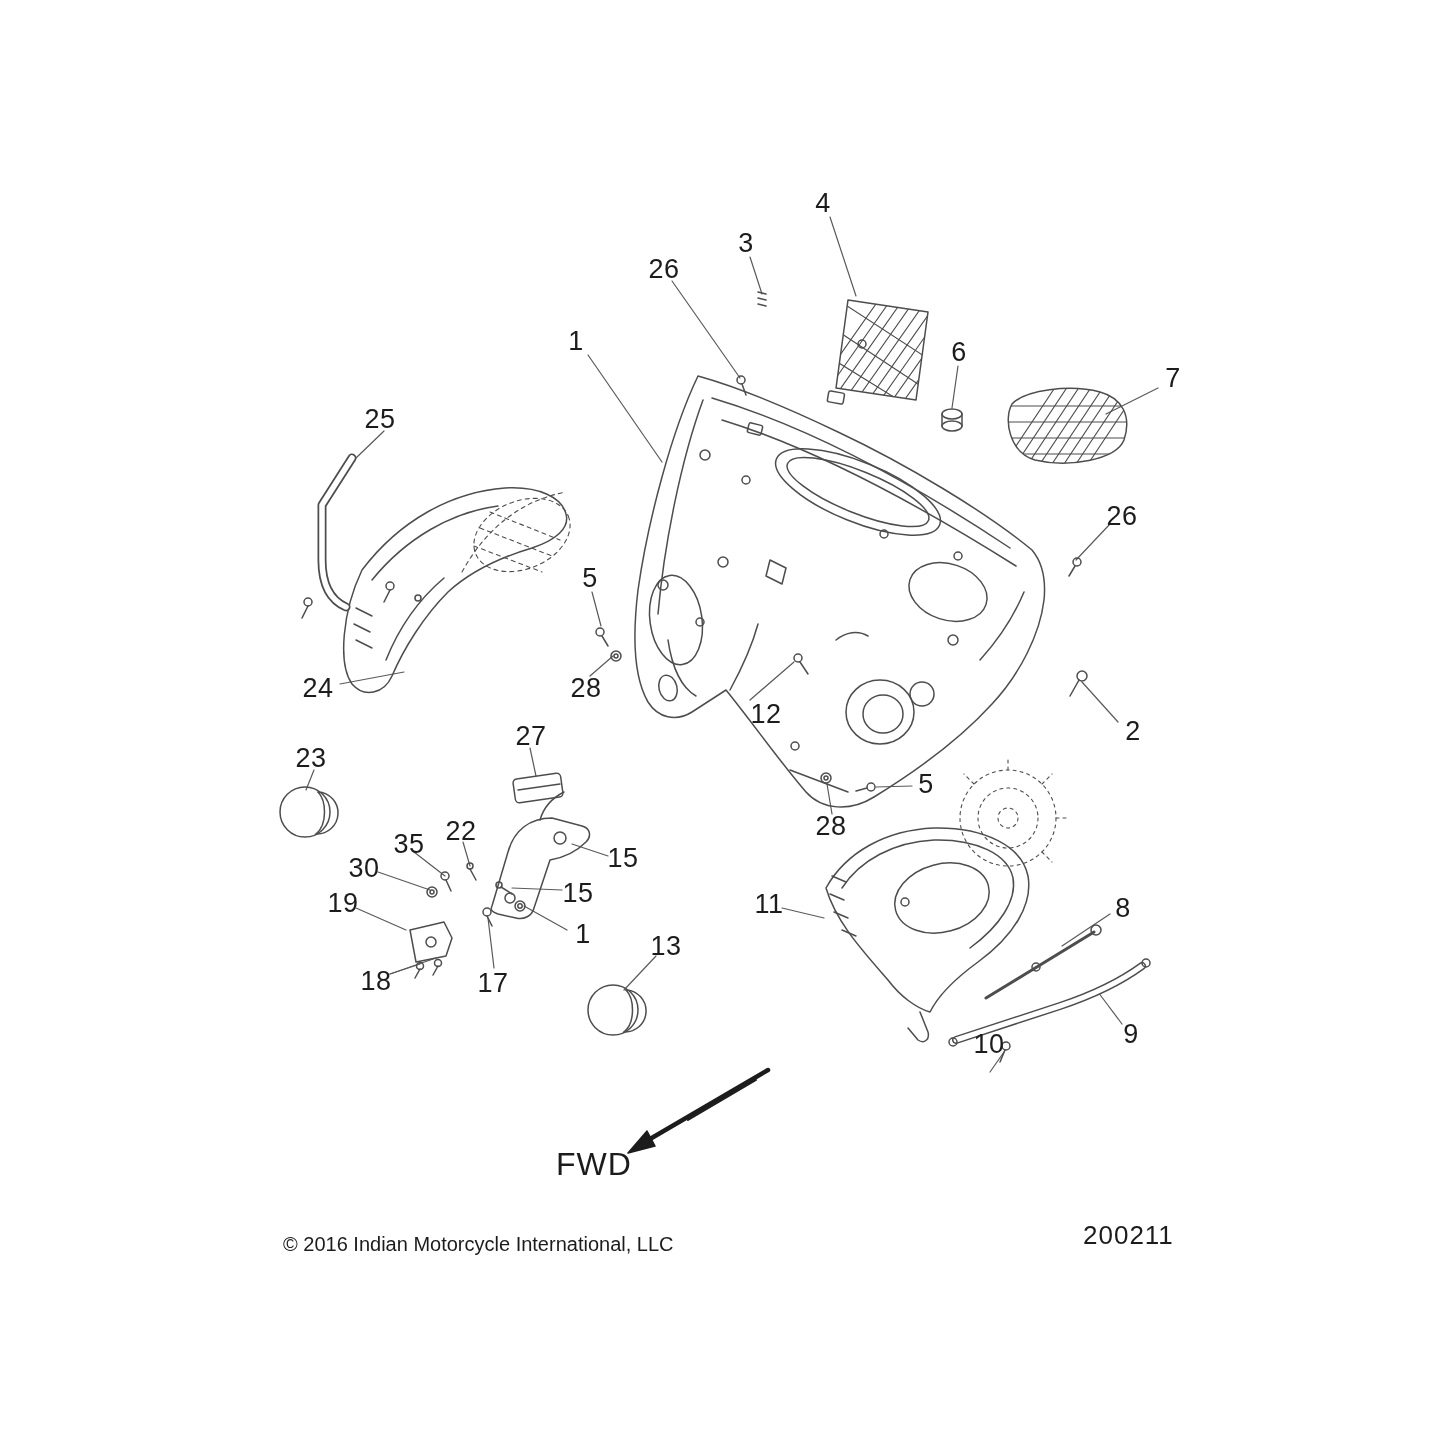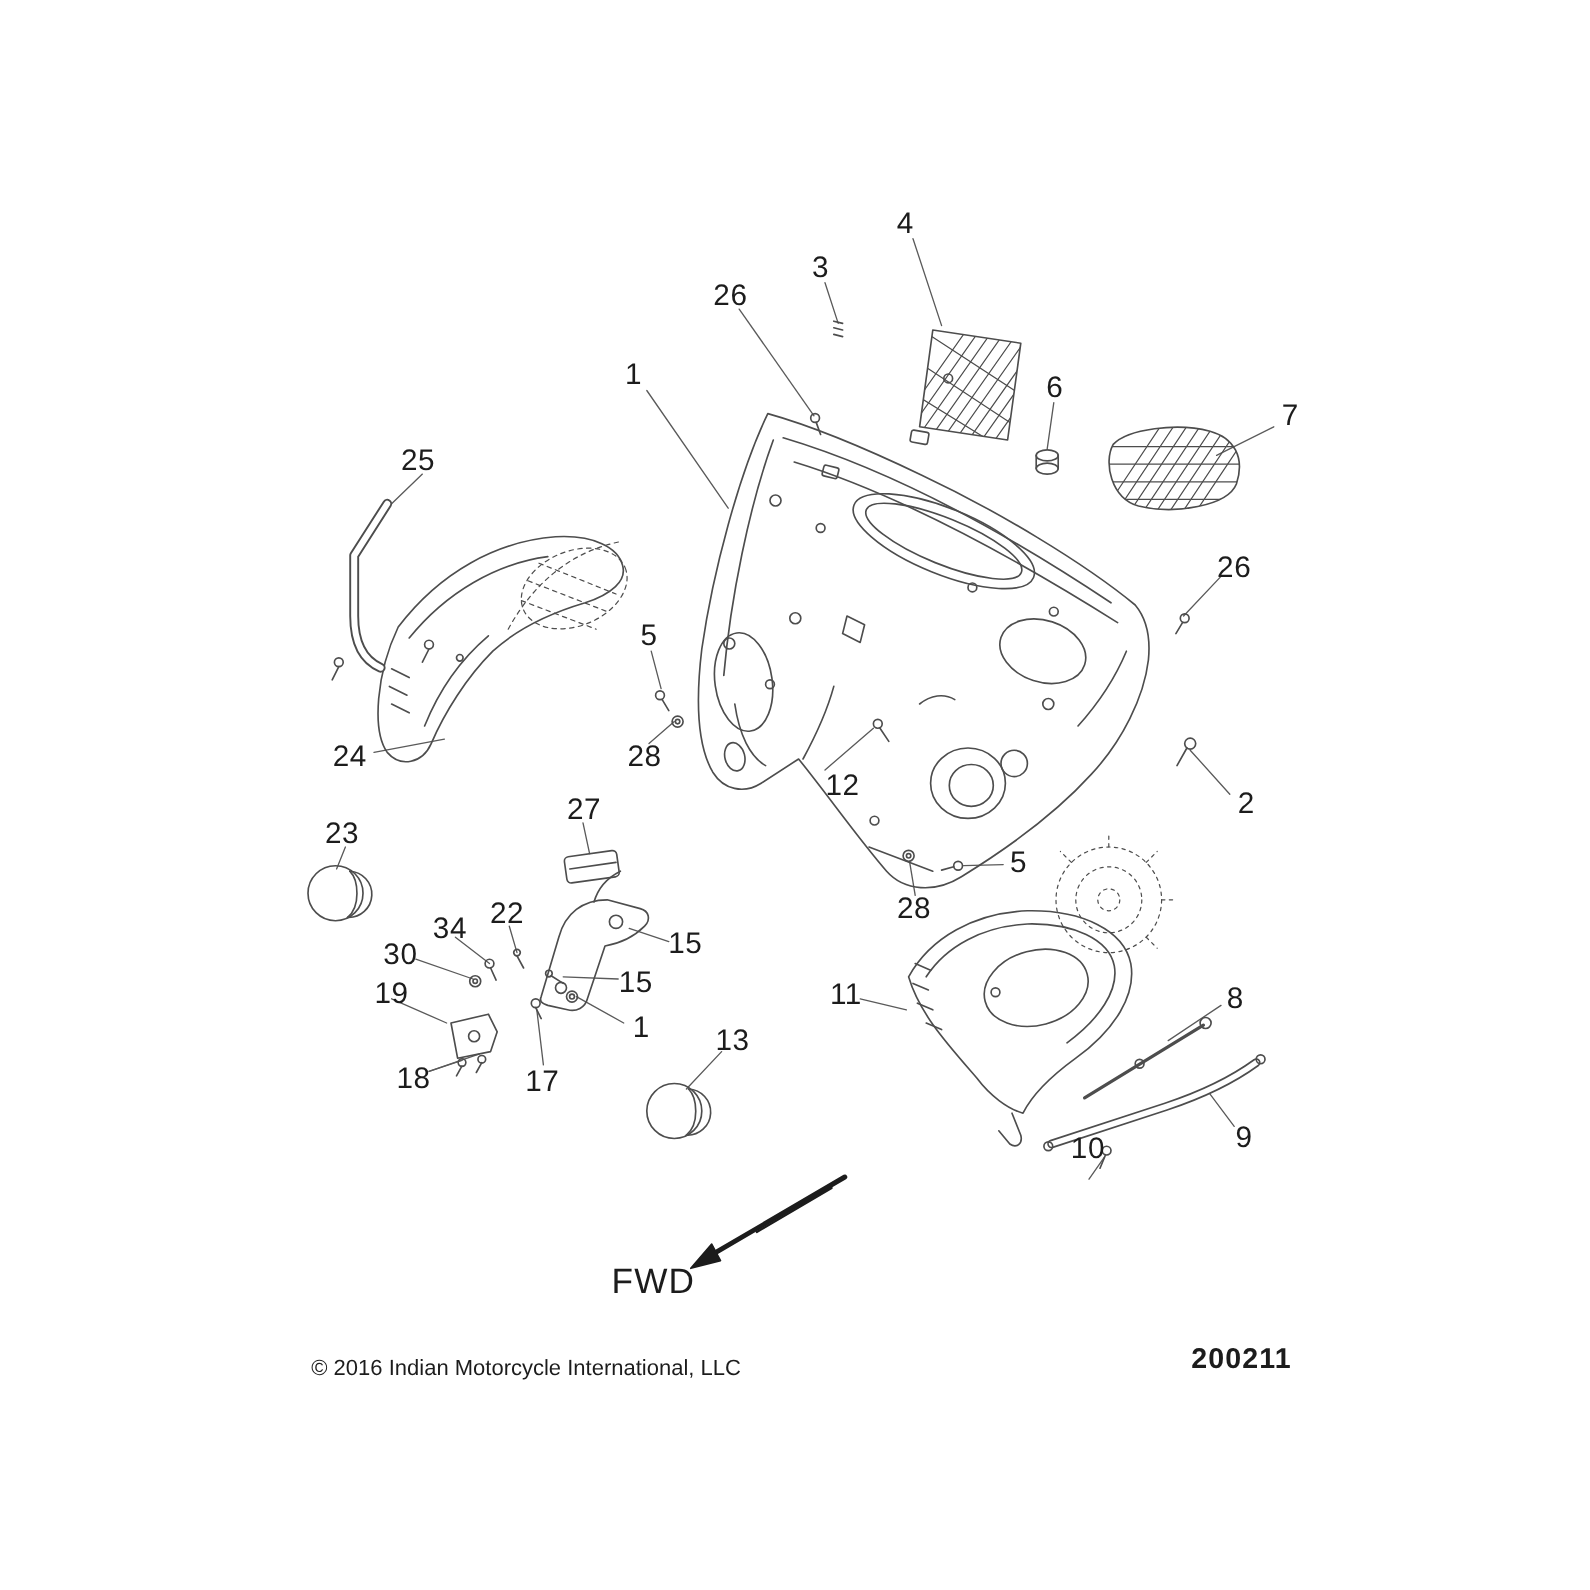--- a/index.html
+++ b/index.html
@@ -18,21 +18,21 @@
   .fwd{
     position:absolute;left:556px;top:1146px;
     font-size:32px;color:#1c1c1c;letter-spacing:1px;
   }
   .copyright{
     position:absolute;left:283px;top:1208px;
     font-size:20px;color:#1c1c1c;margin-top:25px;
   }
   .diagnum{
     position:absolute;left:1083px;top:1220px;
-    font-size:26px;color:#1c1c1c;letter-spacing:1px;font-weight:bold;
+    font-size:26px;color:#1c1c1c;letter-spacing:1px;
   }
 </style>
 </head>
 <body>
 
 <div class="stage">
 
   <svg class="art" width="1445" height="1445" viewBox="0 0 1445 1445" fill="none" stroke="#4d4d4d" stroke-width="1.5" stroke-linecap="round" stroke-linejoin="round">
 
     <defs>
@@ -317,23 +317,23 @@
   <div class="callout" style="left:1131px;top:1034px">9</div>
   <div class="callout" style="left:989px;top:1044px">10</div>
   <div class="callout" style="left:769px;top:904px">11</div>
   <div class="callout" style="left:766px;top:714px">12</div>
   <div class="callout" style="left:666px;top:946px">13</div>
   <div class="callout" style="left:623px;top:858px">15</div>
   <div class="callout" style="left:578px;top:893px">15</div>
   <div class="callout" style="left:583px;top:934px">1</div>
   <div class="callout" style="left:493px;top:983px">17</div>
   <div class="callout" style="left:376px;top:981px">18</div>
-  <div class="callout" style="left:356px;top:903px">19</div>
+  <div class="callout" style="left:343px;top:903px">19</div>
   <div class="callout" style="left:364px;top:868px">30</div>
-  <div class="callout" style="left:409px;top:844px">34</div>
+  <div class="callout" style="left:409px;top:844px">35</div>
   <div class="callout" style="left:461px;top:831px">22</div>
   <div class="callout" style="left:311px;top:758px">23</div>
   <div class="callout" style="left:318px;top:688px">24</div>
   <div class="callout" style="left:380px;top:419px">25</div>
   <div class="callout" style="left:664px;top:269px">26</div>
   <div class="callout" style="left:1122px;top:516px">26</div>
   <div class="callout" style="left:531px;top:736px">27</div>
   <div class="callout" style="left:586px;top:688px">28</div>
   <div class="callout" style="left:831px;top:826px">28</div>
 

